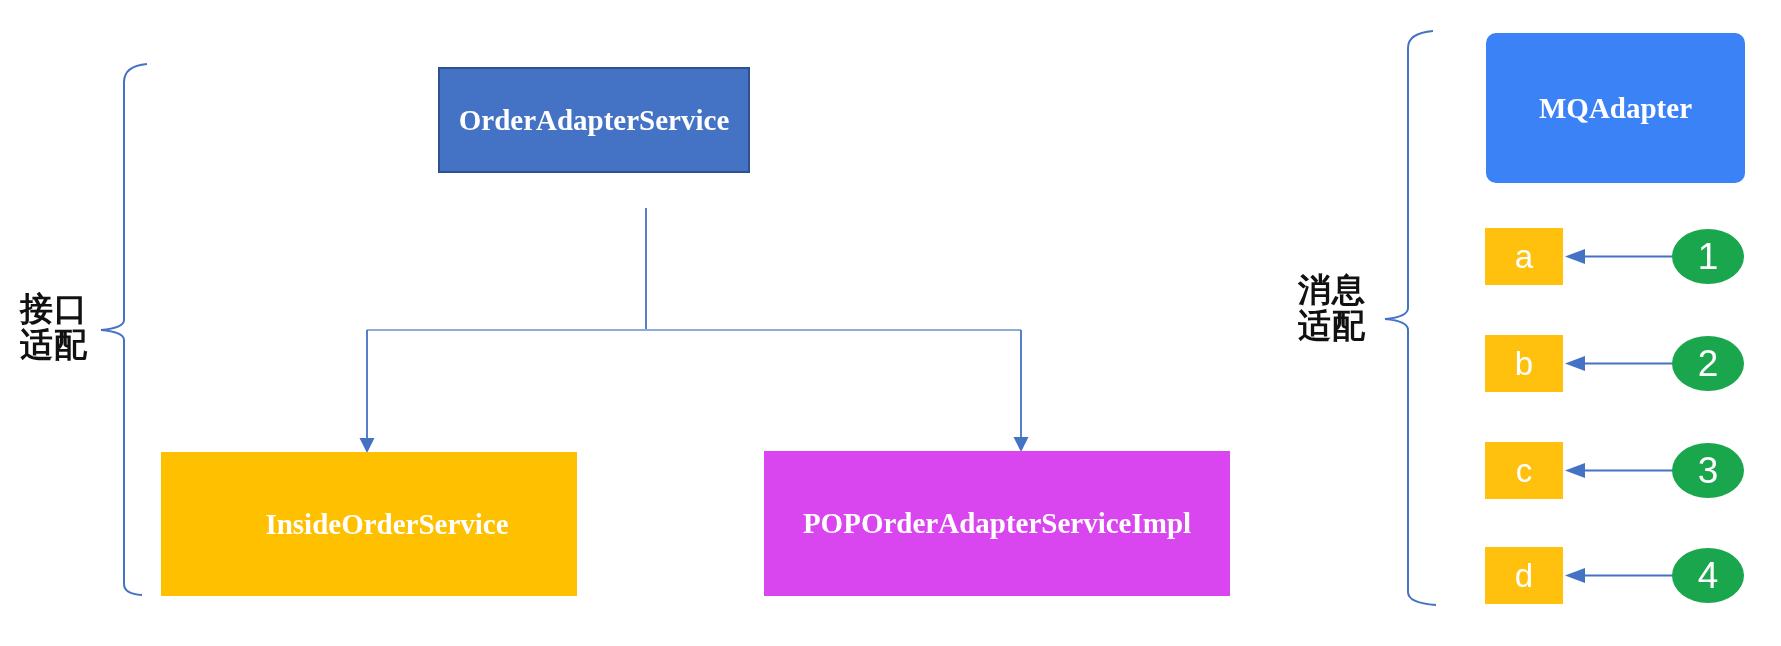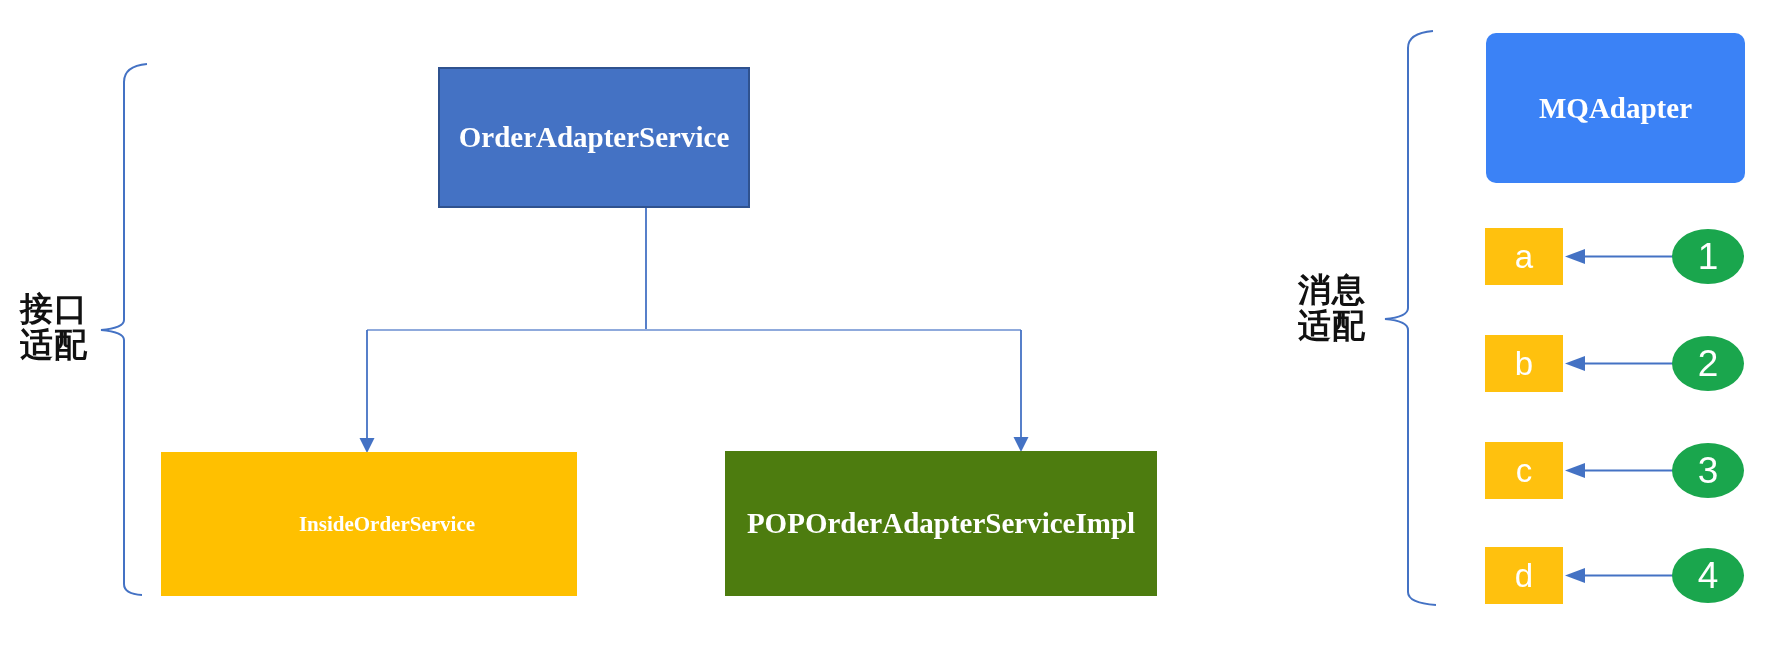--- a/index.html
+++ b/index.html
@@ -6,23 +6,23 @@
   .stage{
     position:relative;width:1781px;height:646px;background:#ffffff;overflow:hidden;
     font-family:"Liberation Sans", sans-serif;
   }
   .lines{position:absolute;left:0;top:0;width:1781px;height:646px;}
   .node{
     position:absolute;display:flex;align-items:center;justify-content:center;
     color:#ffffff;font-family:"Liberation Serif", serif;font-weight:bold;
     text-align:center;box-sizing:border-box;
   }
-  .node-root{left:438px;top:67px;width:312px;height:141px;background:#4472C4;border:2px solid #2F528F;font-size:29px;}
-  .node-child-left{left:161px;top:452px;width:416px;height:144px;background:#FFC000;font-size:21px;padding-left:36px;}
-  .node-child-right{left:725px;top:451px;width:432px;height:145px;background:#4d7c0f;font-size:29px;}
+  .node-root{left:438px;top:67px;width:312px;height:106px;background:#4472C4;border:2px solid #2F528F;font-size:29px;}
+  .node-child-left{left:161px;top:452px;width:416px;height:144px;background:#FFC000;font-size:29px;padding-left:36px;}
+  .node-child-right{left:764px;top:451px;width:466px;height:145px;background:#d946ef;font-size:29px;}
   .node-mq{left:1486px;top:33px;width:259px;height:150px;background:#3b82f6;border-radius:10px;font-size:29px;}
   .zh-label{
     position:absolute;color:#111111;font-weight:bold;font-size:33px;line-height:36px;
     font-family:"Liberation Sans", sans-serif;letter-spacing:1px;white-space:nowrap;
   }
   .zh-left{left:20px;top:291px;text-align:right;}
   .zh-right{left:1298px;top:272px;}
   .msg-box{
     position:absolute;left:1485px;width:78px;height:57px;background:#FFC10E;
     display:flex;align-items:center;justify-content:center;

